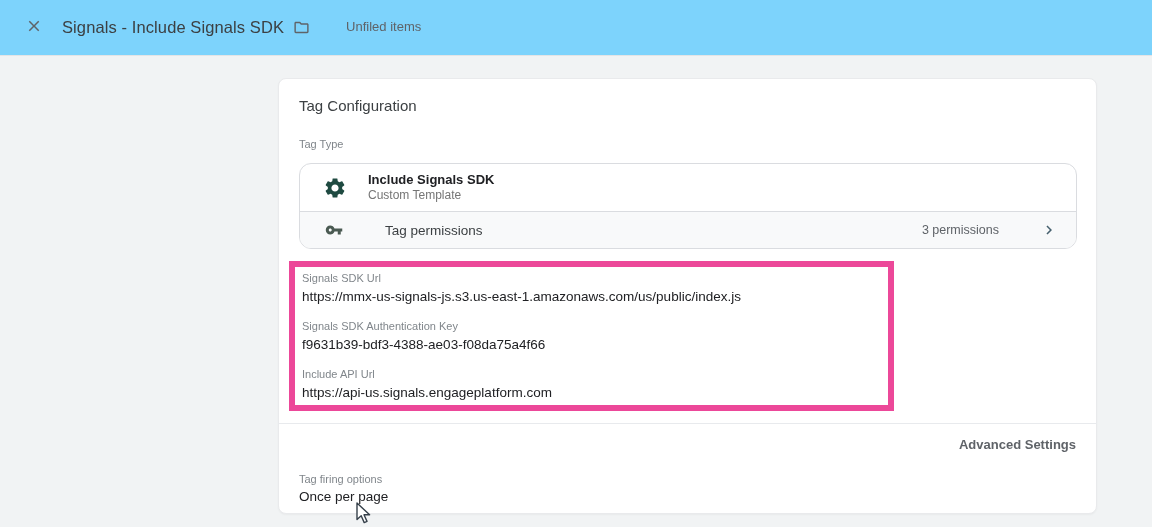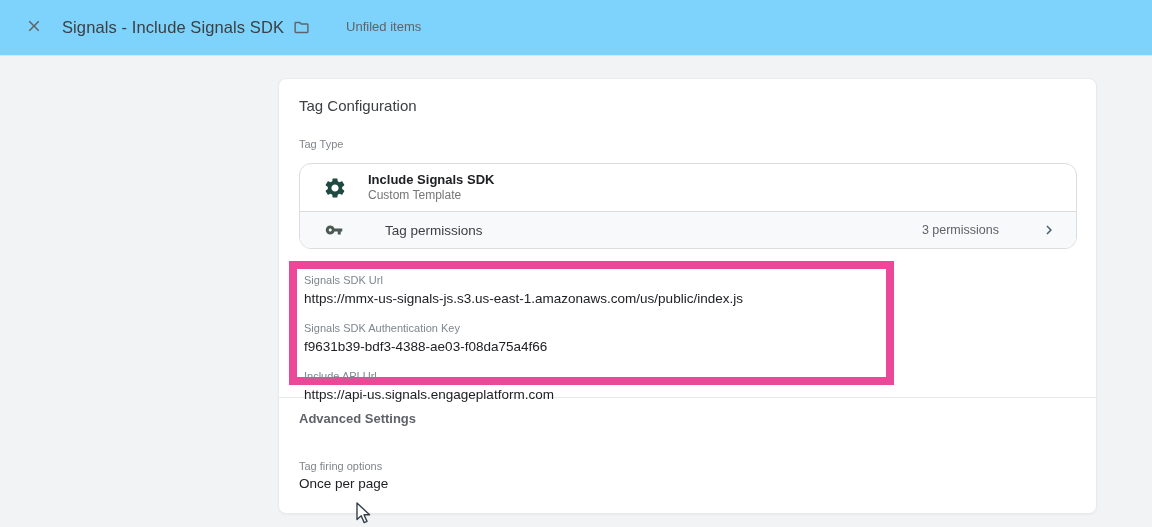--- a/index.html
+++ b/index.html
@@ -68,37 +68,37 @@
     background:#f8f9fa; border-top:1px solid #dadce0; cursor:pointer;
   }
   .perm-row .key-wrap { margin-left:25px; width:20px; height:20px; display:flex; align-items:center; }
   .perm-label { margin-left:40px; font-size:13.5px; color:#3c4043; flex:1; }
   .perm-count { font-size:12.5px; color:#5f6368; margin-right:41px; }
   .perm-chevron { margin-right:18px; width:18px; height:18px; }
 
   
   .highlight-box {
     margin-top:12px; margin-left:-10px;
-    width:605px; height:124px;
-    border:8px solid #ec4899;
+    width:605px; height:150px;
+    border:6px solid #ec4899;
     padding:4px 0 0 7px;
     background:#fff;
   }
   .param-field { margin-bottom:13px; }
   .param-label { font-size:11px; color:#80868b; line-height:15px; }
   .param-value { font-size:13.5px; color:#202124; line-height:18px; margin-top:2px; }
 
   .card-divider {
     margin:12px 0 0 -21px; width:819px; height:1px; background:#e8eaed;
   }
 
   .advanced-title {
-    margin-top:13px; font-size:13px; font-weight:700; color:#5f6368; cursor:pointer;
+    margin-top:13px; font-size:13px; font-weight:700; color:#5f6368; cursor:pointer;text-align:right;
   }
-  .firing-label { margin-top:34px; font-size:11px; color:#80868b; }
+  .firing-label { margin-top:21px; font-size:11px; color:#80868b; }
   .firing-value { margin-top:4px; font-size:13.5px; color:#202124; }
 
   
   .cursor {
     position:absolute; left:356px; top:502px; width:16px; height:24px;
     pointer-events:none;
   }
 </style>
 </head>
 <body>

